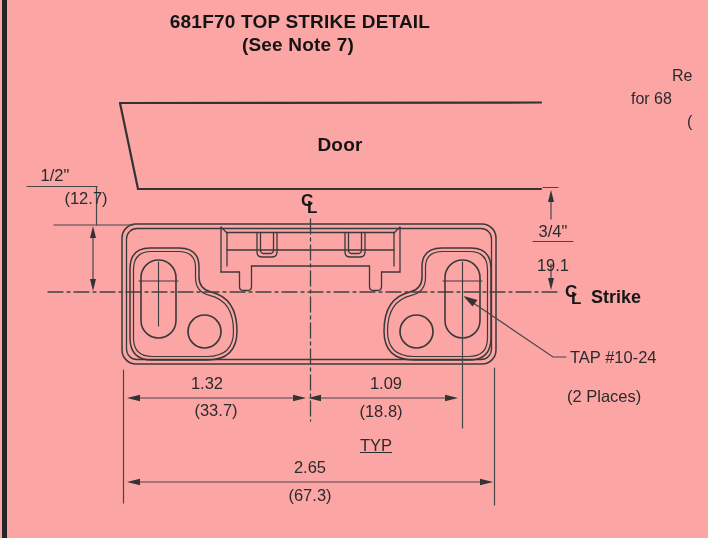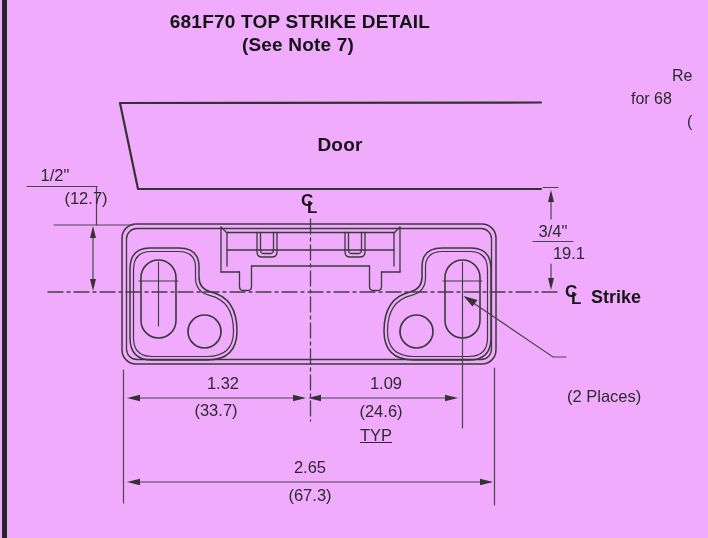--- a/index.html
+++ b/index.html
@@ -1,17 +1,17 @@
 <!DOCTYPE html>
 <html><head>
 <meta charset="utf-8">
 <style>
   html,body{margin:0;padding:0;background:#fff;}
   #stage{
-    position:relative;width:708px;height:538px;background:#f0abfc;
+    position:relative;width:708px;height:538px;background:#fca5a5;
     overflow:hidden;font-family:"Liberation Sans","DejaVu Sans",sans-serif;
     color:#222;
   }
   .abs{position:absolute;}
   .ctr{text-align:center;transform:translateX(-50%);white-space:nowrap;}
   .ttl{font-weight:bold;font-size:19px;color:#141414;letter-spacing:.2px;}
   .dim{font-size:16.5px;color:#2b2b2b;white-space:nowrap;}
   .bold-lbl{font-weight:bold;font-size:18px;color:#161616;white-space:nowrap;}
   .frag{font-size:16px;color:#2b2b2b;white-space:nowrap;text-align:center;}
   svg{position:absolute;left:0;top:0;}
@@ -136,33 +136,34 @@
   </div>
 
   <div class="abs frag" style="left:672px;top:67px;">Re</div>
   <div class="abs frag" style="left:631px;top:90px;">for 68</div>
   <div class="abs frag" style="left:687px;top:113px;">(</div>
 
   <div class="abs ctr dim" style="left:55px;top:166px;">1/2"</div>
   <div class="abs ctr dim" style="left:54px;top:189px;margin-left:32px;">(12.7)</div>
 
   <div class="abs ctr dim" style="left:553px;top:222px;">3/4"</div>
-  <div class="abs ctr dim" style="left:553px;top:244px;margin-left:16px;">19.1</div>
+  <div class="abs ctr dim" style="left:553px;top:256px;">19.1</div>
 
   <div class="cl-sym" style="left:565px;top:283px;">
     <span class="cl-c">C</span>
     <span class="cl-l">L</span>
   </div>
   <div class="abs bold-lbl" style="left:591px;top:287px;">Strike</div>
 
+  <div class="abs dim" style="left:570px;top:348px;">TAP #10-24</div>
   <div class="abs dim" style="left:567px;top:387px;">(2 Places)</div>
 
-  <div class="abs ctr dim" style="left:207px;top:374px;margin-left:16px;">1.32</div>
+  <div class="abs ctr dim" style="left:207px;top:374px;">1.32</div>
   <div class="abs ctr dim" style="left:216px;top:401px;">(33.7)</div>
 
   <div class="abs ctr dim" style="left:386px;top:374px;">1.09</div>
-  <div class="abs ctr dim" style="left:381px;top:402px;">(24.6)</div>
-  <div class="abs ctr dim" style="left:376px;top:426px;text-decoration:underline;">TYP</div>
+  <div class="abs ctr dim" style="left:381px;top:402px;">(18.8)</div>
+  <div class="abs ctr dim" style="left:376px;top:436px;text-decoration:underline;">TYP</div>
 
   <div class="abs ctr dim" style="left:310px;top:458px;">2.65</div>
   <div class="abs ctr dim" style="left:310px;top:486px;">(67.3)</div>
 
 </div>
 
 </body></html>

